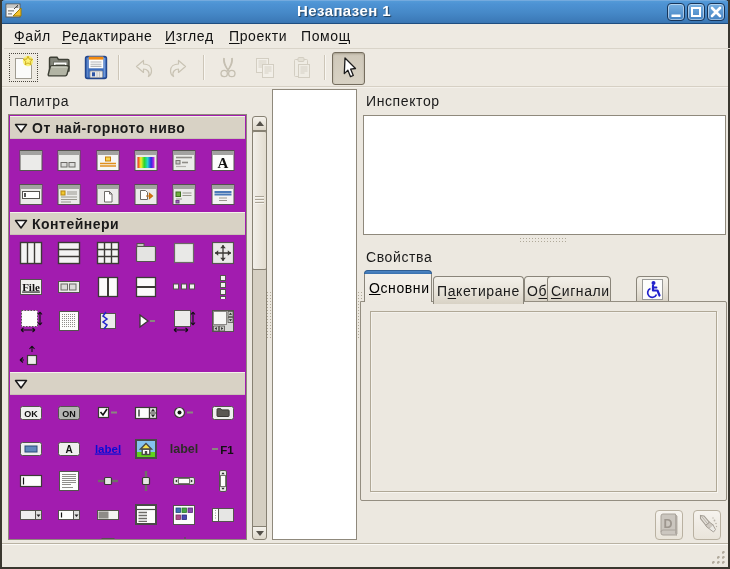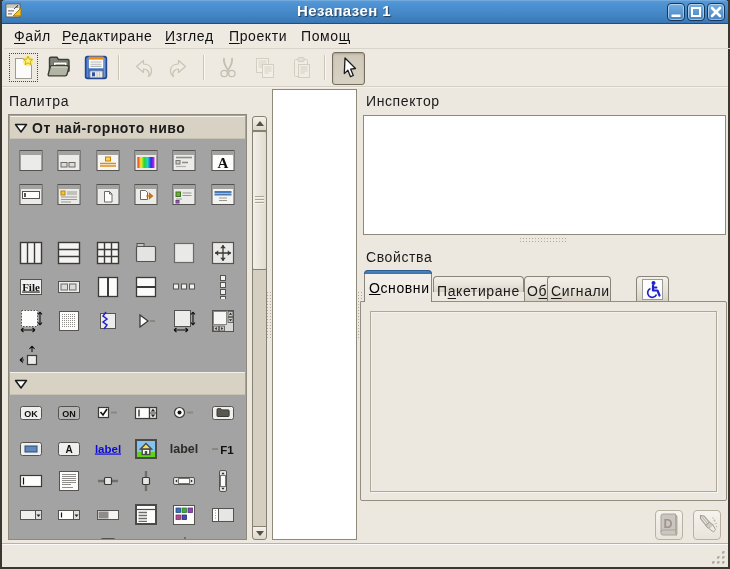--- a/index.html
+++ b/index.html
@@ -26,21 +26,21 @@
 
 #toolbar{position:absolute;left:2px;top:49px;width:726px;height:38px;background:#eeeae2;}
 .tsep{position:absolute;top:6px;width:1px;height:25px;background:#cdc6b8;border-right:1px solid #f8f6f1;}
 #newfocus{position:absolute;left:9px;top:53px;width:29px;height:29px;border:1px dotted #4a463e;box-sizing:border-box;}
 #ptrbtn{position:absolute;left:332px;top:52px;width:33px;height:33px;box-sizing:border-box;
  background:linear-gradient(#cfc8b9,#d8d2c4);border:1px solid #756d5e;border-radius:3px;
  box-shadow:inset 0 1px 2px rgba(90,80,60,0.35);}
 
 #pal-label{position:absolute;left:9px;top:93px;font-size:14px;letter-spacing:0.6px;color:#1a1a1a;}
 #palette{position:absolute;left:8px;top:114px;width:239px;height:426px;box-sizing:border-box;
- border:1px solid #8f897c;overflow:hidden;background:#a3a3a3;}
+ border:1px solid #8f897c;overflow:hidden;background:#a21caf;}
 .sechead{position:absolute;left:1px;width:235px;height:21px;background:#d8d2c5;
  border-top:1px solid #f4f1ea;border-bottom:1px solid #c9c2b4;box-sizing:content-box;}
 .sechead svg.tri{position:absolute;left:4px;top:6px;}
 .sechead .stxt{position:absolute;left:22px;top:3px;font-size:14px;letter-spacing:0.5px;font-weight:bold;color:#1a1a1a;}
 .icon{position:absolute;width:24px;height:24px;}
 
 #sb{position:absolute;left:252px;top:116px;width:15px;height:424px;}
 #sb .btnup{position:absolute;left:0;top:0;width:15px;height:15px;background:linear-gradient(#f5f2ec,#ddd7ca);
  border:1px solid #878173;border-radius:3px 3px 0 0;box-sizing:border-box;}
 #sb .btndn{position:absolute;left:0;top:410px;width:15px;height:14px;background:linear-gradient(#f5f2ec,#ddd7ca);
@@ -193,20 +193,26 @@
 </svg>
 
 <div id="pal-label">Палитра</div>
 <div id="palette">
 <div class="sechead" style="top:1px">
       <svg class="tri" width="14" height="11" viewBox="0 0 14 11">
         <path d="M1.5 1.5 h11 l-5.5 7.5 z" fill="#fdfdfb" stroke="#1a1a1a" stroke-width="1.5" stroke-linejoin="round"></path>
       </svg>
       <span class="stxt">От най-горното ниво</span>
     </div>
+<div class="sechead" style="top:97px">
+      <svg class="tri" width="14" height="11" viewBox="0 0 14 11">
+        <path d="M1.5 1.5 h11 l-5.5 7.5 z" fill="#fdfdfb" stroke="#1a1a1a" stroke-width="1.5" stroke-linejoin="round"></path>
+      </svg>
+      <span class="stxt">Контейнери</span>
+    </div>
 <div class="sechead" style="top:257px">
       <svg class="tri" width="14" height="11" viewBox="0 0 14 11">
         <path d="M1.5 1.5 h11 l-5.5 7.5 z" fill="#fdfdfb" stroke="#1a1a1a" stroke-width="1.5" stroke-linejoin="round"></path>
       </svg>
     </div>
 
 <svg class="icon" style="left:10px;top:34px" viewBox="0 0 24 24">
  <rect x="1" y="1.5" width="22" height="20" fill="#ebebe9" stroke="#55534f"></rect>
  <rect x="1.5" y="2" width="21" height="4" fill="#a2a2a0"></rect>
 </svg>
@@ -536,21 +542,21 @@
 </div>
 <div id="canvas"></div>
 <div class="vgrip" style="left:266px;top:291px"></div>
 <div class="vgrip" style="left:357px;top:291px"></div>
 <div id="insp-label">Инспектор</div>
 <div id="inspbox"></div>
 <div class="hgrip" style="left:519px;top:237px"></div>
 <div id="prop-label">Свойства</div>
 <div id="nbpage"></div>
 <div id="nbinner"></div>
-<div class="tab" style="left:433px;top:276px;width:91px;height:16px">
+<div class="tab" style="left:433px;top:276px;width:91px;height:28px">
     <span style="position:absolute;left:3px;top:6px">П<u>а</u>кетиране</span>
   </div>
 <div class="tab" style="left:524px;top:276px;width:45px;height:25px">
     <span style="position:absolute;left:2px;top:6px">О<u>б</u>щи</span>
   </div>
 <div class="tab" style="left:547px;top:276px;width:64px;height:25px">
     <span style="position:absolute;left:3px;top:6px"><u>С</u>игнали</span>
   </div>
 <div class="tab" style="left:636px;top:276px;width:33px;height:25px"></div>
 <div class="abs" style="left:642px;top:279px;width:21px;height:21px;background:#fdfdfc;border:1px solid #9a9a98;box-sizing:border-box"></div>

